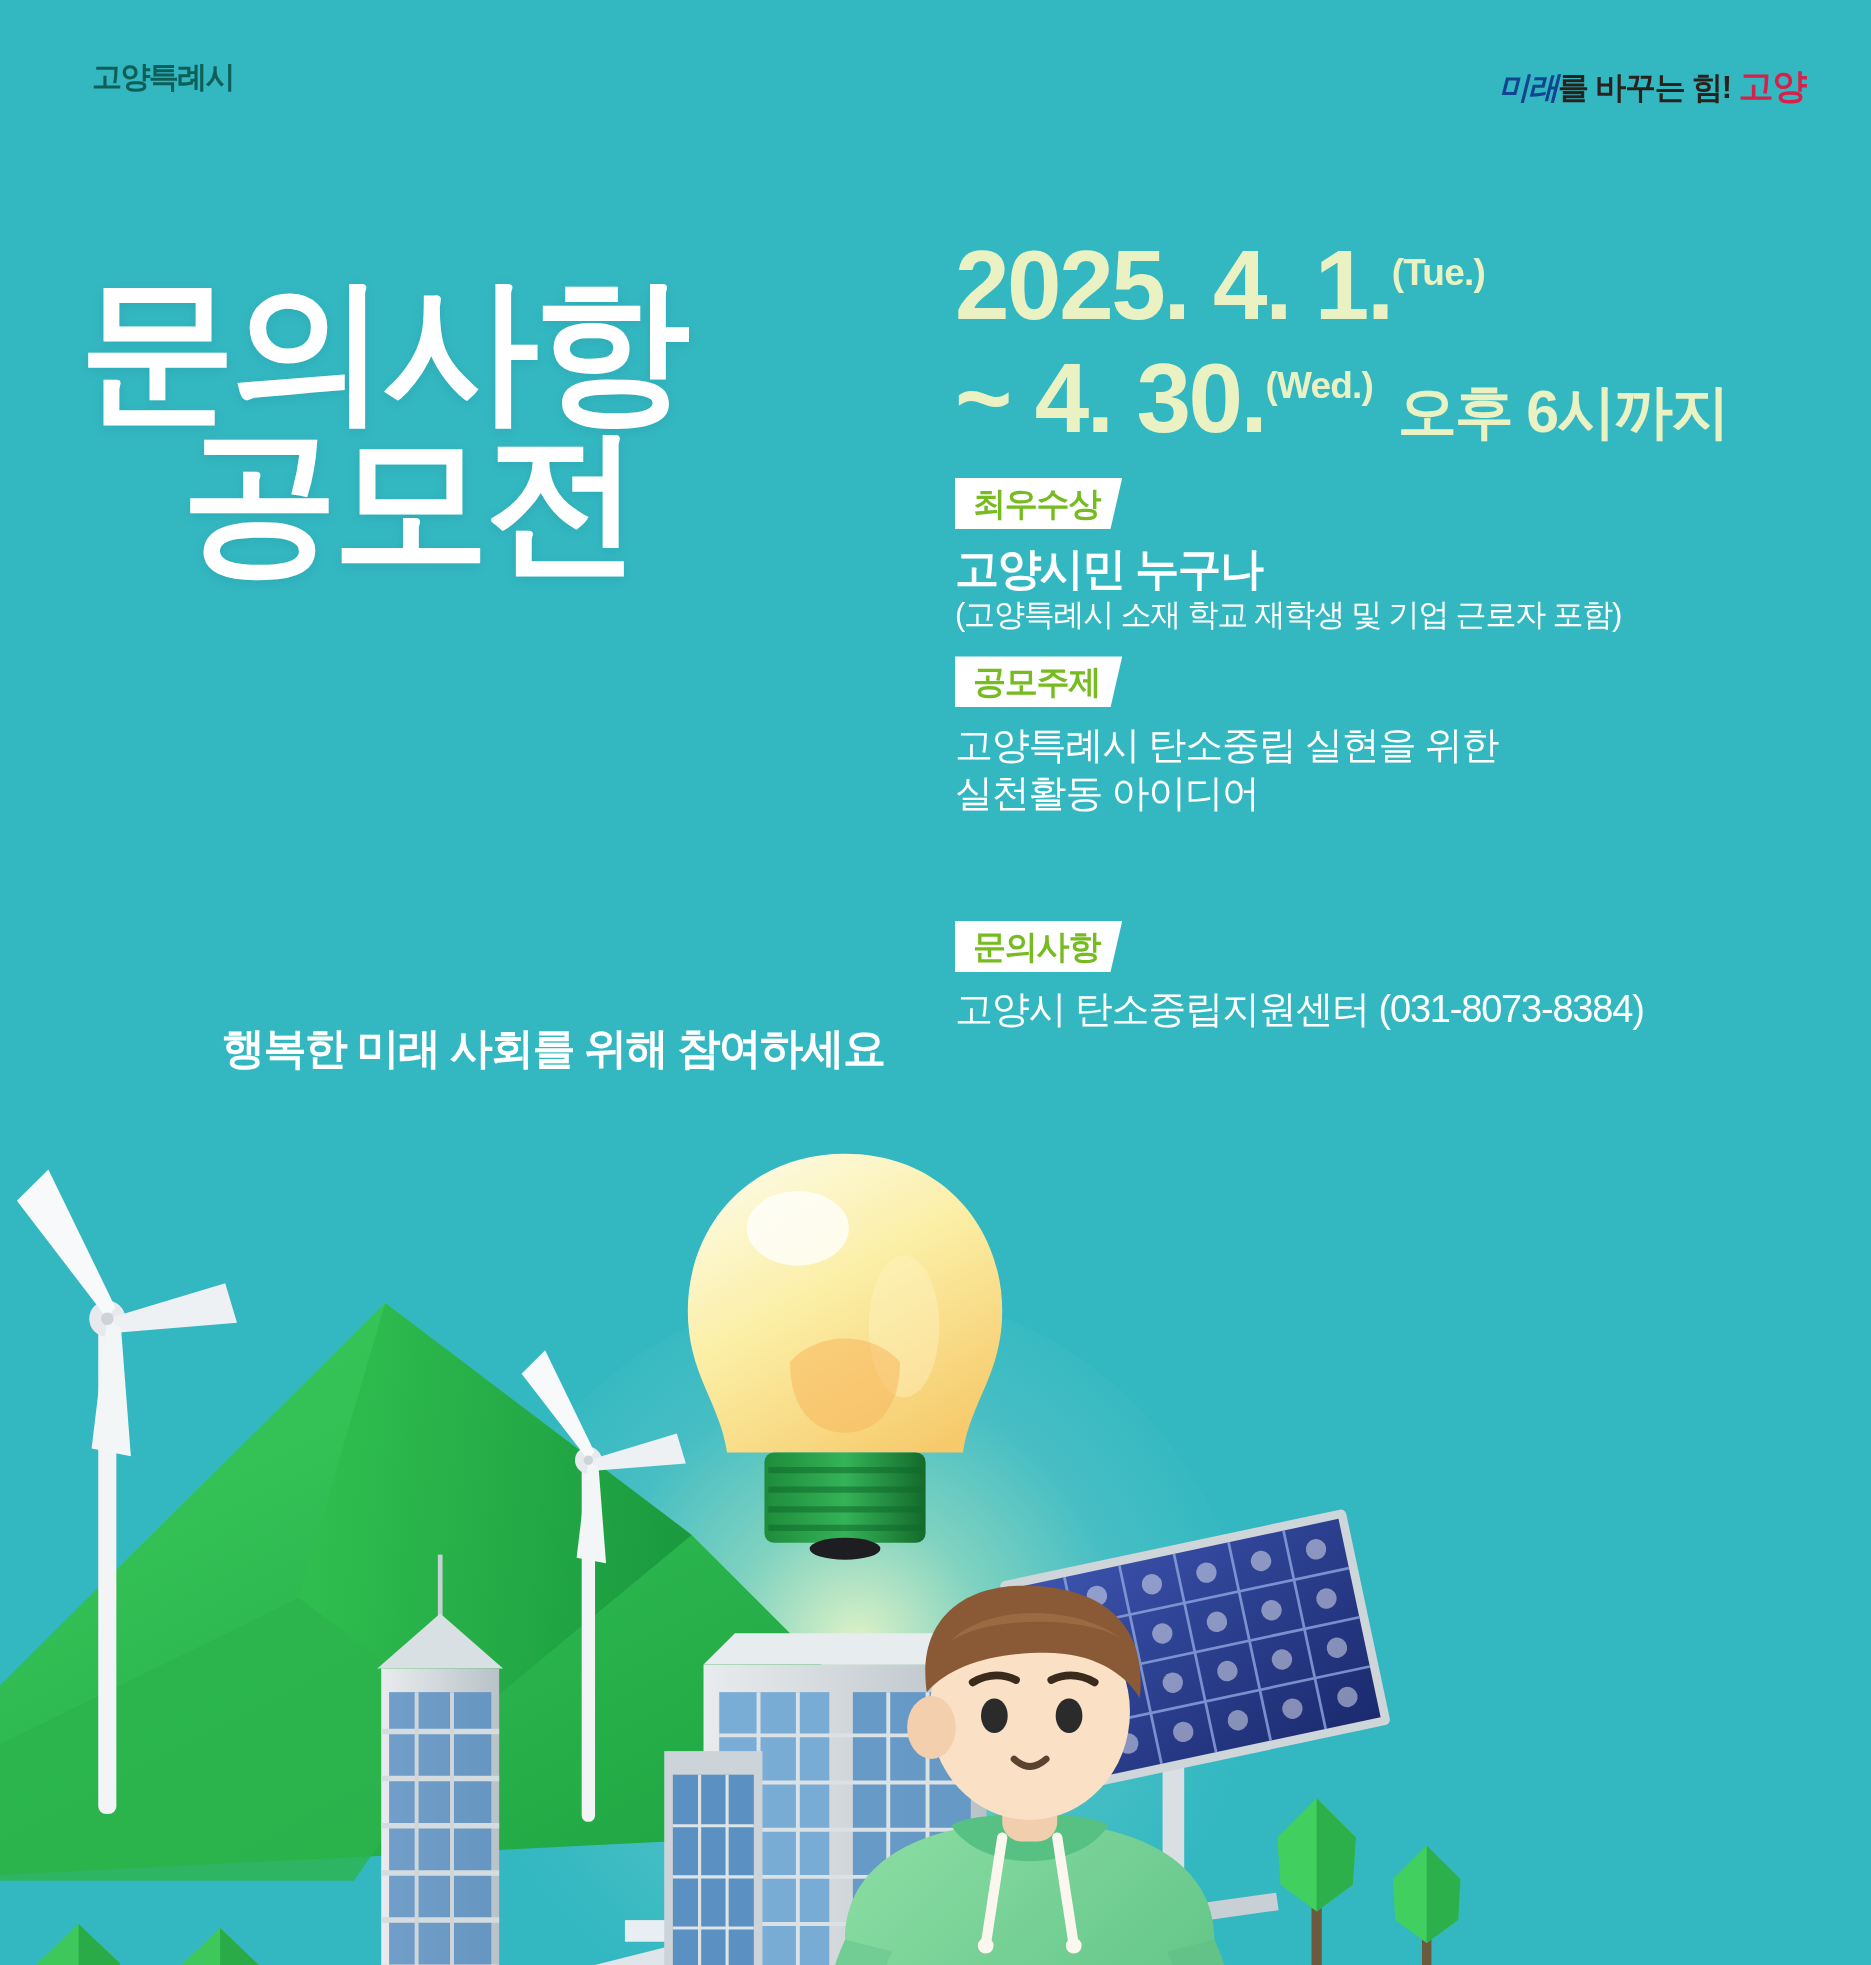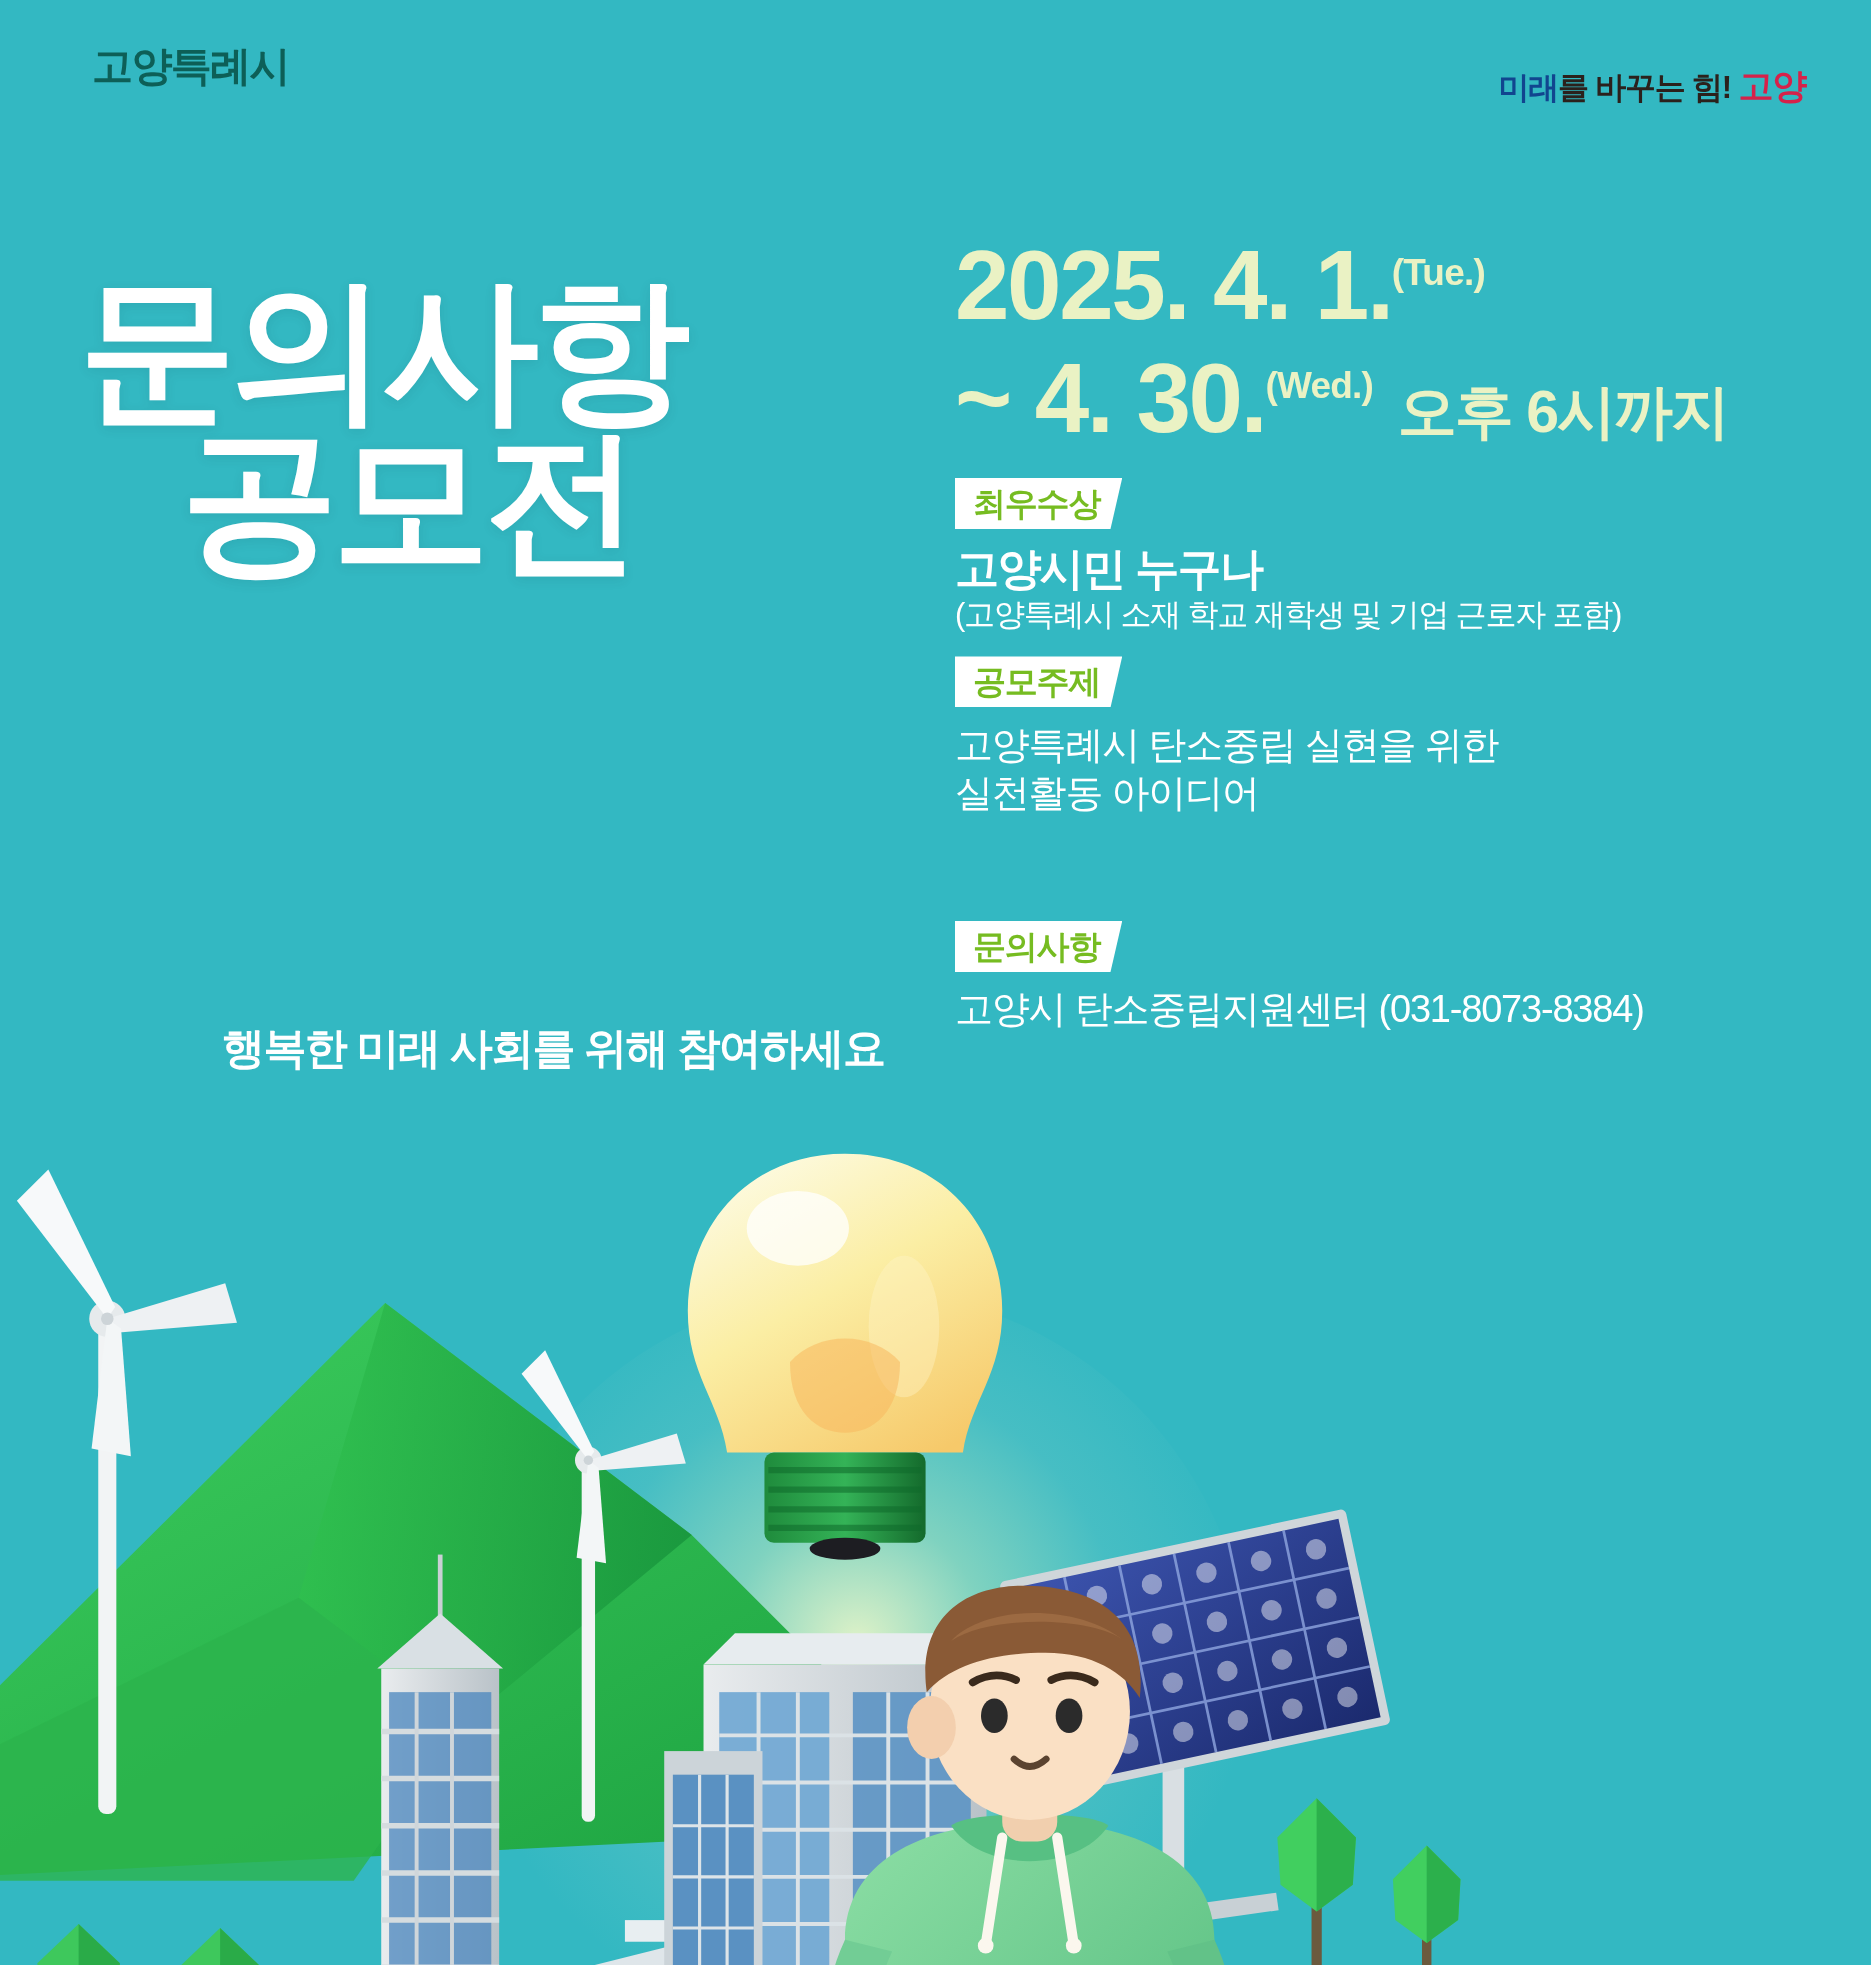--- a/index.html
+++ b/index.html
@@ -24,30 +24,30 @@
     background:radial-gradient(circle at 50% 45%,
         rgba(232,245,200,.95) 0%,
         rgba(190,232,190,.55) 22%,
         rgba(120,205,200,.28) 45%,
         rgba(51,184,194,0) 68%);
     pointer-events:none; z-index:2;
   }
 
   
   .hdr-left{
-    position:absolute; left:92px; top:39px; z-index:30;
-    font-size:41px; font-weight:bold; letter-spacing:-1.6px;
+    position:absolute; left:92px; top:57px; z-index:30;
+    font-size:30px; font-weight:bold; letter-spacing:-1.6px;
     color:#0d5f57;
   }
   .hdr-right{
     position:absolute; right:66px; top:63px; z-index:30;
     font-size:31px; font-weight:bold; letter-spacing:-1.2px;
     white-space:nowrap;
   }
-  .hdr-right .b{ color:#11458f; }
+  .hdr-right .b{ color:#11458f;font-style:italic; }
   .hdr-right .d{ color:#2b211c; }
   .hdr-right .r{ color:#d6224a; font-size:35px; }
 
   
   .title-block{
     position:absolute; left:79px; top:275px; z-index:30;
   }
   .title-line{
     color:#ffffff; font-weight:bold;
     font-size:157px; line-height:0.96;

